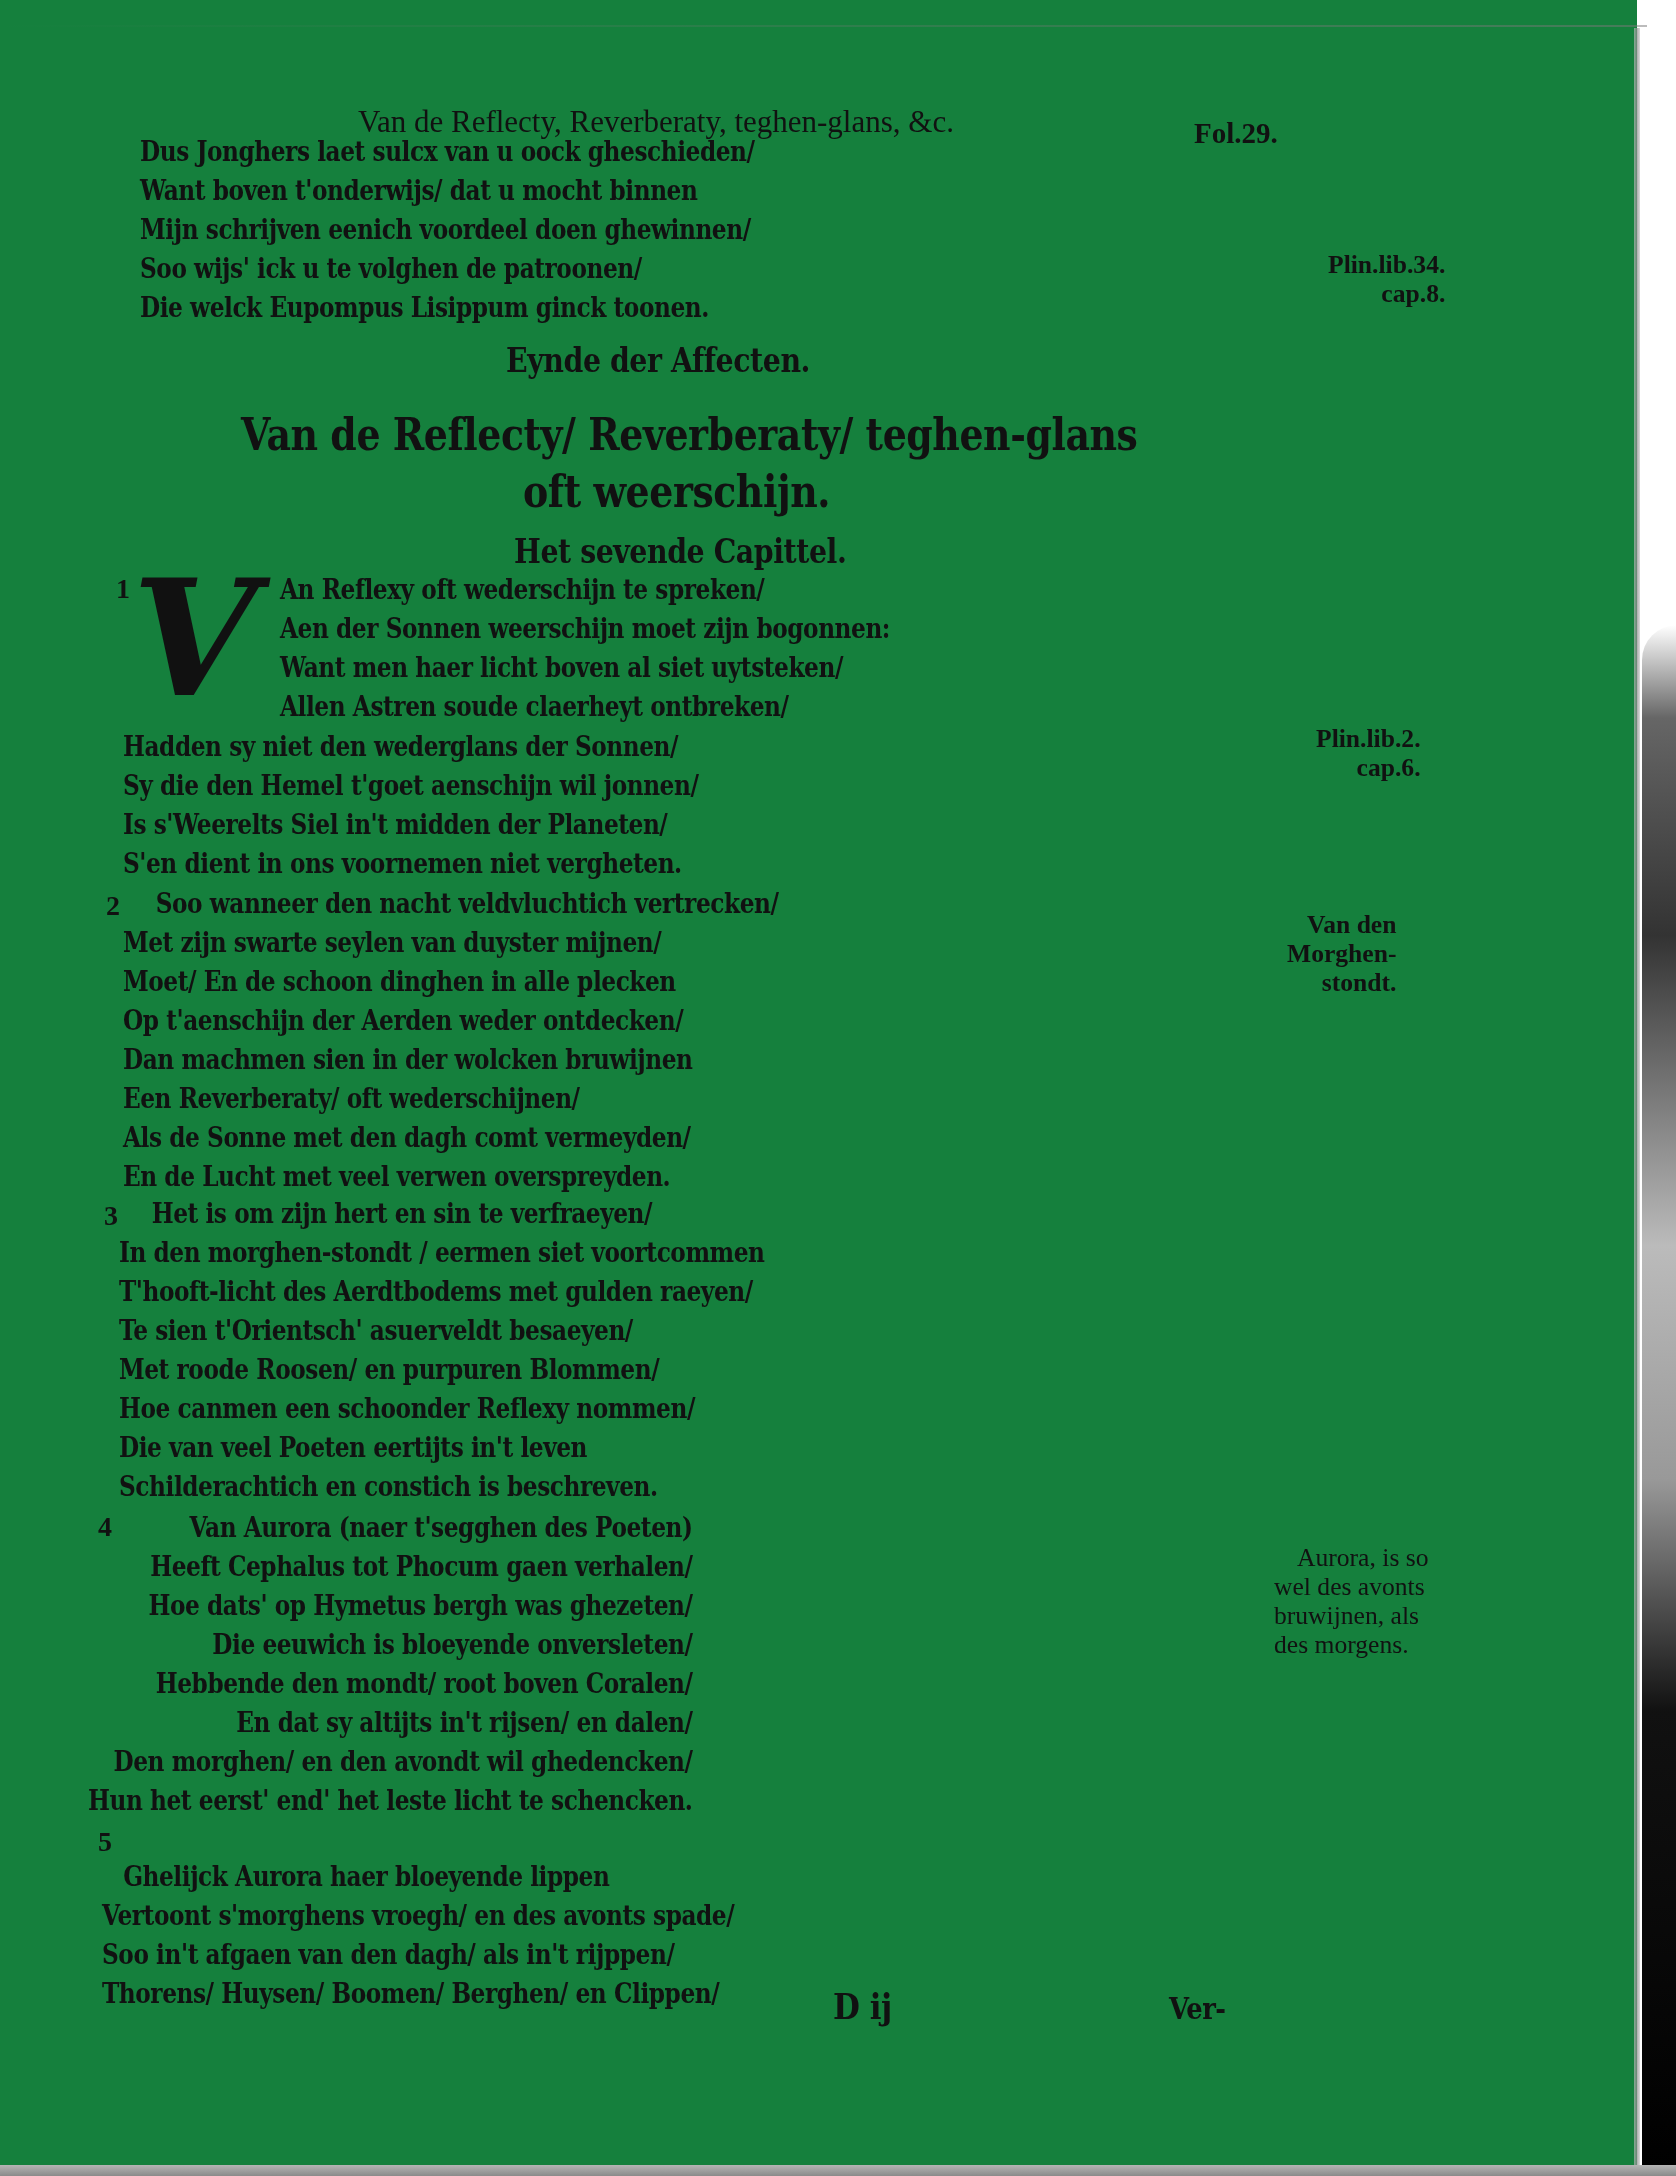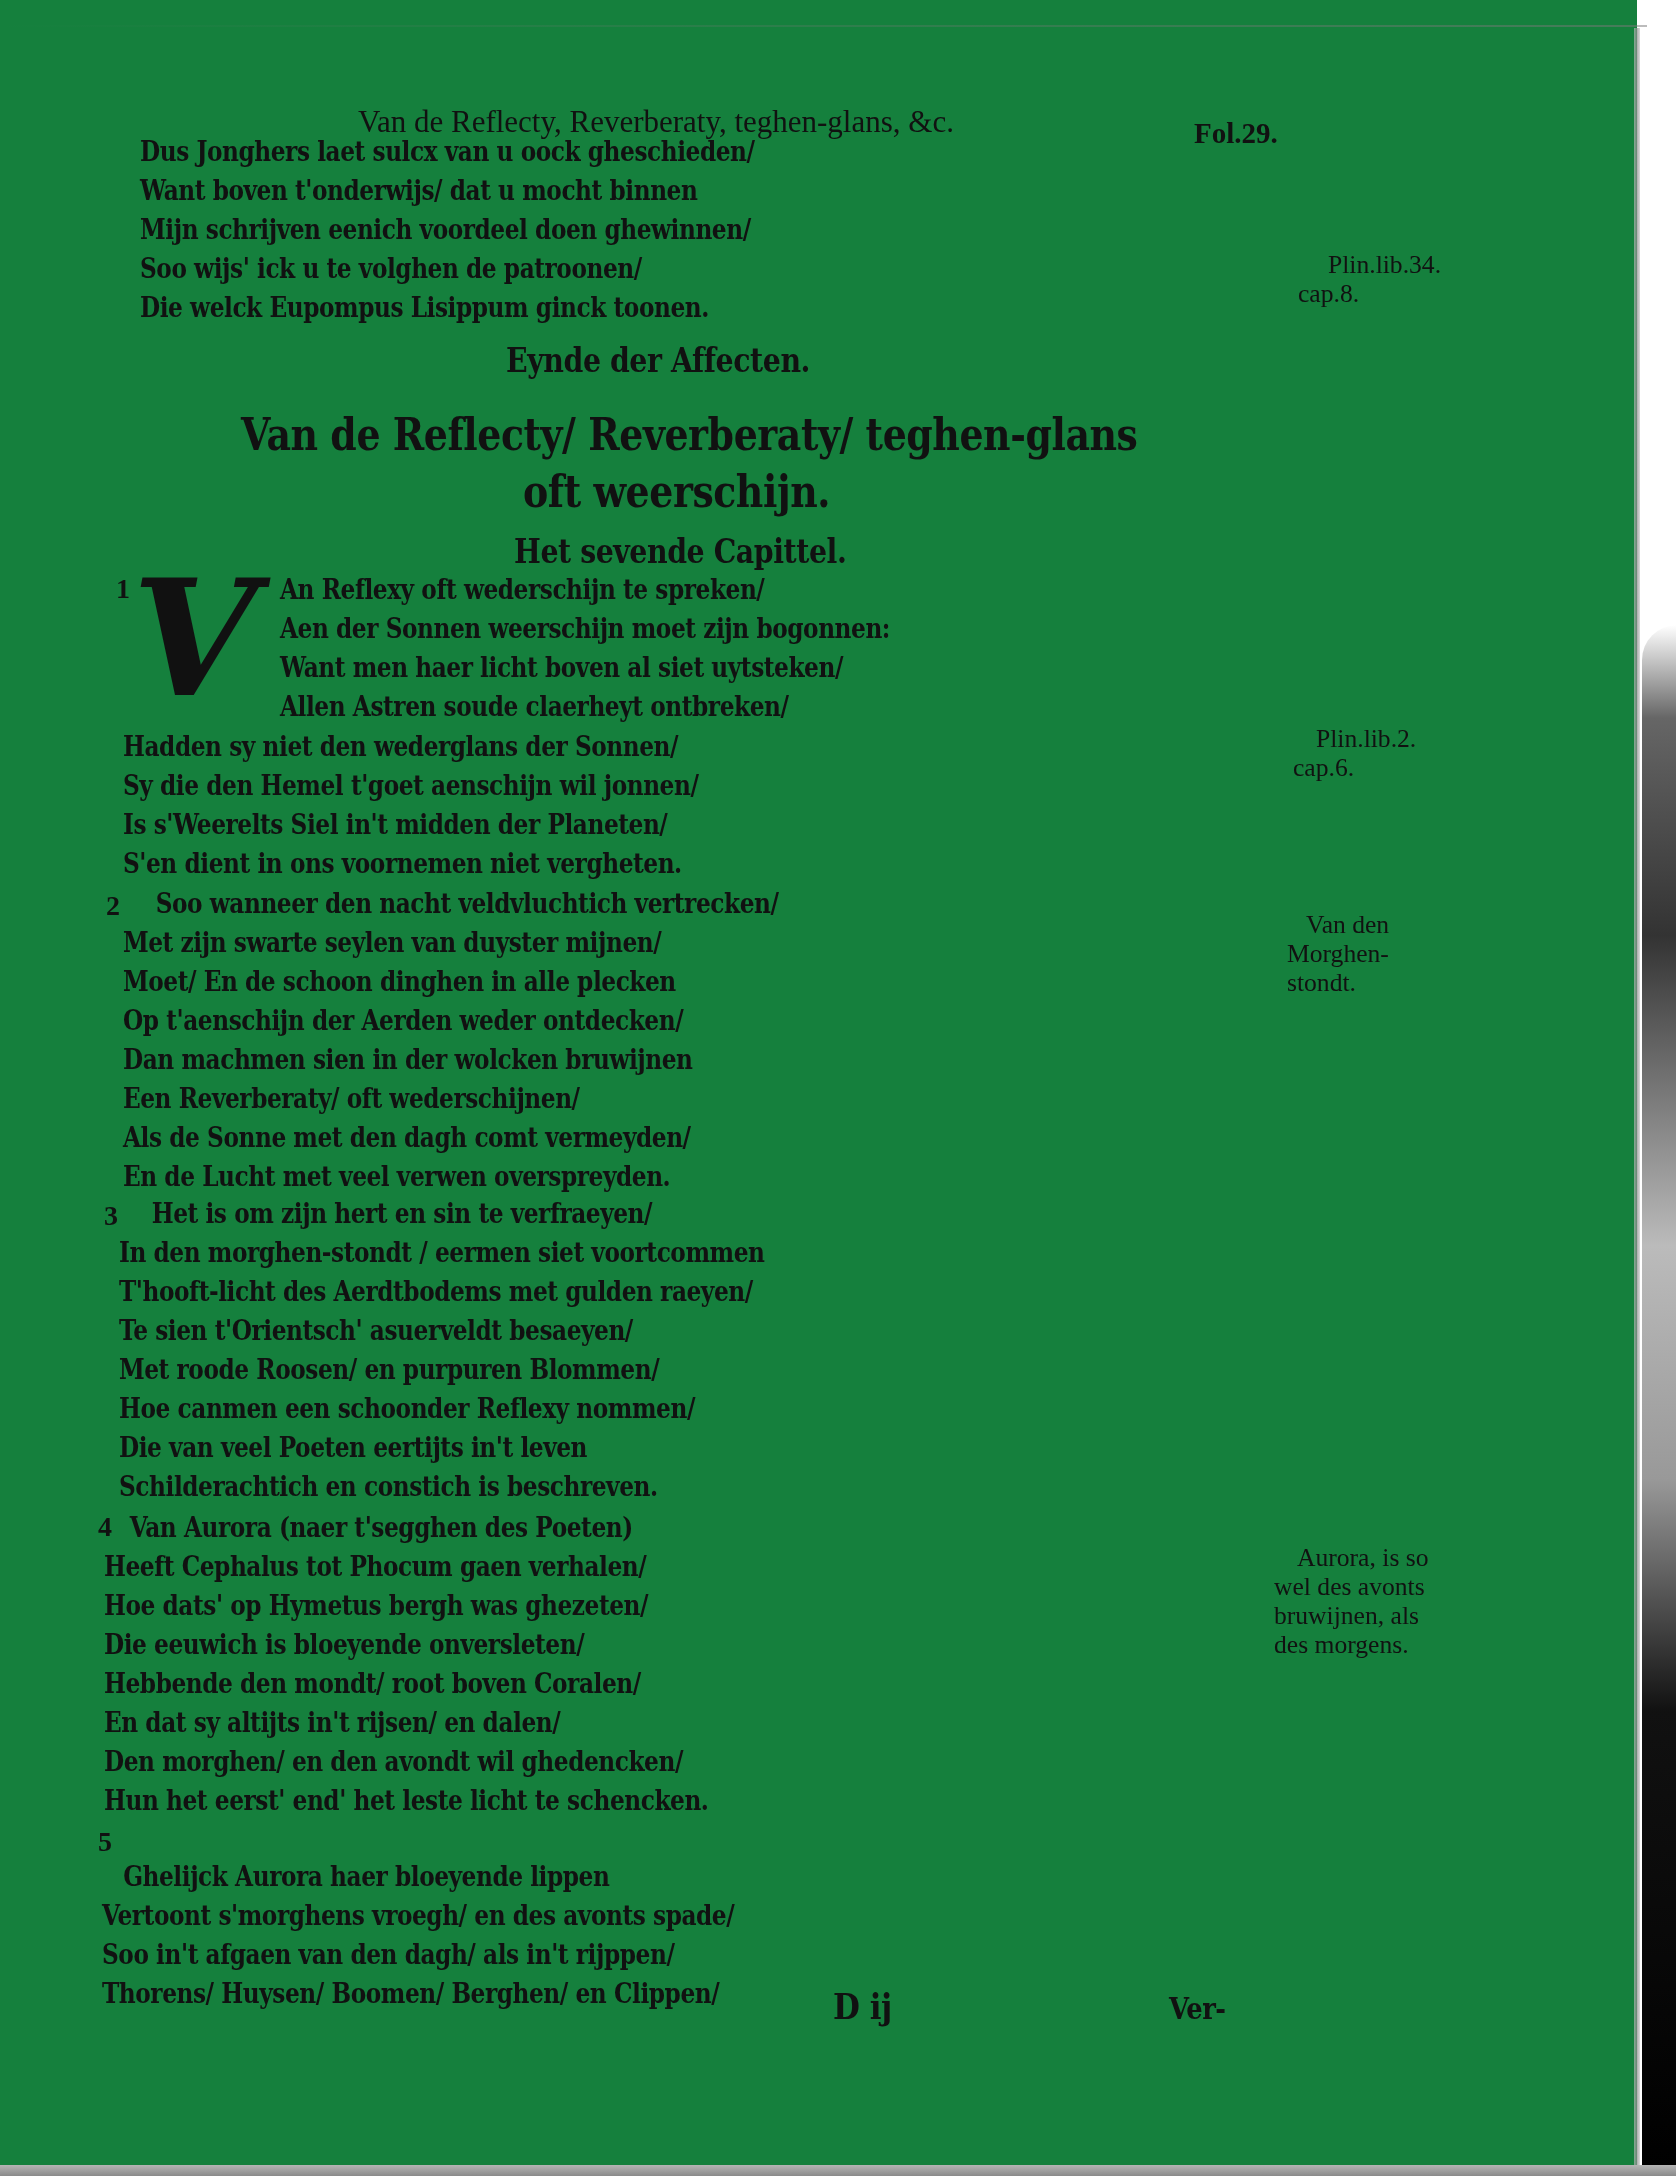--- a/index.html
+++ b/index.html
@@ -68,21 +68,21 @@
     }
     .dropcap {
       position: absolute; left: 132px; top: 568px; width: 128px; height: 142px;
       font-family: "DejaVu Serif", serif; font-weight: bold; font-size: 161px; line-height: 142px;
       font-style: italic; color: #111;
     }
     .note {
       position: absolute; font-family: "Liberation Serif", serif; font-size: 25.6px; line-height: 29px;
       white-space: nowrap;
     }
-    .note.bold { font-weight: normal; }
+    .note.bold { font-weight: bold; text-align: right; }
     .sig {
       position: absolute; left: 833px; top: 1985px; font-size: 36px;
     }
     .catch {
       position: absolute; left: 1169px; top: 1991px; font-size: 30px;
     }
   </style>
 </head>
 <body>
 
@@ -140,21 +140,21 @@
     <span class="line bl">In den morghen-stondt / eermen siet voortcommen</span>
     <span class="line bl">T'hooft-licht des Aerdtbodems met gulden raeyen/</span>
     <span class="line bl">Te sien t'Orientsch' asuerveldt besaeyen/</span>
     <span class="line bl">Met roode Roosen/ en purpuren Blommen/</span>
     <span class="line bl">Hoe canmen een schoonder Reflexy nommen/</span>
     <span class="line bl">Die van veel Poeten eertijts in't leven</span>
     <span class="line bl">Schilderachtich en constich is beschreven.</span>
   </div>
 
   <div class="num" style="left:98px; top:1511px;">4</div>
-  <div class="verse" style="left:104px; top:1508px;">
+  <div class="verse" style="left:88px; top:1508px;text-align:right;">
     <span class="line bl" style="padding-left:30px;">Van Aurora (naer t'segghen des Poeten)</span>
     <span class="line bl">Heeft Cephalus tot Phocum gaen verhalen/</span>
     <span class="line bl">Hoe dats' op Hymetus bergh was ghezeten/</span>
     <span class="line bl">Die eeuwich is bloeyende onversleten/</span>
     <span class="line bl">Hebbende den mondt/ root boven Coralen/</span>
     <span class="line bl">En dat sy altijts in't rijsen/ en dalen/</span>
     <span class="line bl">Den morghen/ en den avondt wil ghedencken/</span>
     <span class="line bl">Hun het eerst' end' het leste licht te schencken.</span>
   </div>
 

